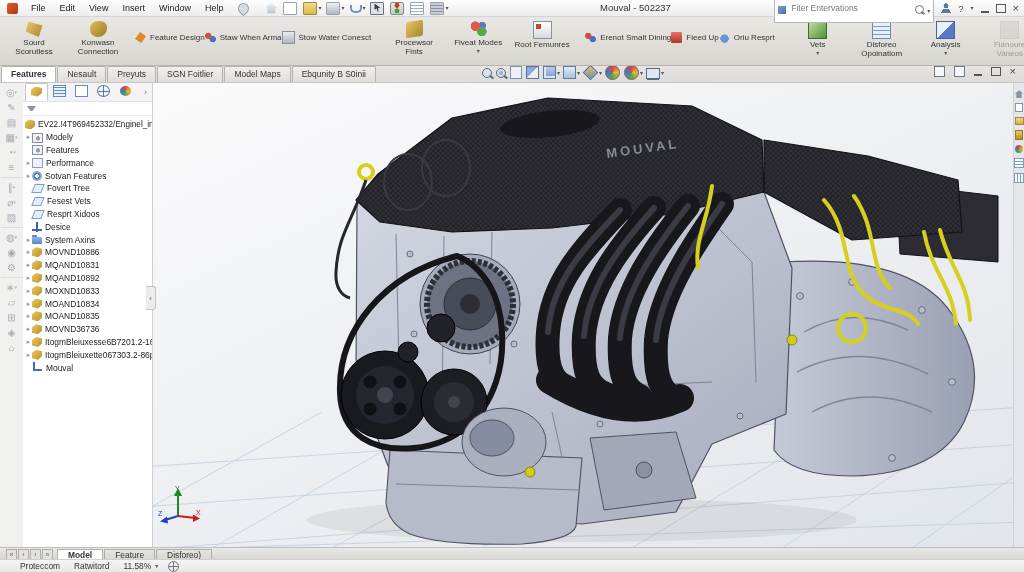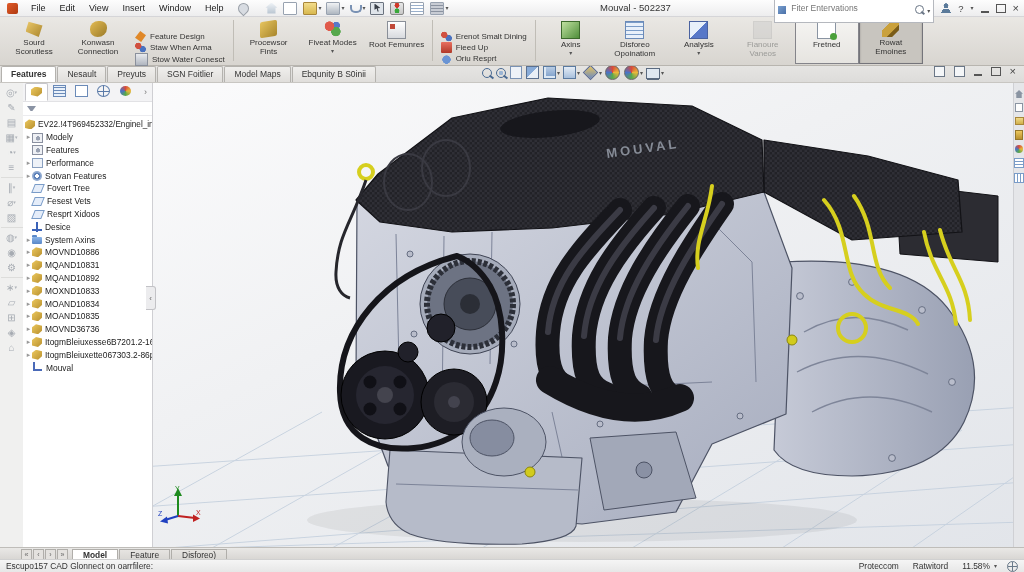--- a/index.html
+++ b/index.html
@@ -64,21 +64,21 @@
              radial-gradient(circle at 72% 28%,#5878c8 0 3.5px,transparent 4px);}
   .g-box{border:1px solid #8a8f98;background:linear-gradient(#fff,#d8dade);position:relative;}
   .g-box::after{content:"";position:absolute;left:2px;top:2px;width:5px;height:5px;background:#c04838;}
   .g-green{background:linear-gradient(135deg,#bfe0a0,#4f8f3a);border:1px solid #3c6a2c;}
   .g-bluegrid{background:repeating-linear-gradient(0deg,#e8f0fa 0 3px,#7a9cc8 3px 4px),#e8f0fa;border:1px solid #6a8ab8;}
   .g-disabled{background:#c2c2c0;border:1px solid #a8a8a6;}
   .g-analysis{background:linear-gradient(135deg,#e8f0fa 50%,#5878c8 50%);border:1px solid #4a62a0;}
   .g-doc{background:#fff;border:1px solid #8a94a2;position:relative;}
   .g-doc::after{content:"";position:absolute;right:-2px;bottom:-2px;width:7px;height:7px;border-radius:50%;background:#4aa03a;}
   .g-pen{background:linear-gradient(135deg,transparent 28%,#caa13c 30% 62%,#7a5c18 64% 78%,transparent 80%);}
-  .rstack{display:flex;flex-direction:column;justify-content:space-around;padding:2px 5px;margin-top:12px;}
+  .rstack{display:flex;flex-direction:row;justify-content:space-around;padding:2px 5px;margin-top:12px;}
   .rsmall{display:flex;align-items:center;gap:4px;height:13px;font-size:8px;color:#333;white-space:nowrap;}
   .sic{width:11px;height:11px;flex:none;}
   .s-orange{background:#e08828;clip-path:polygon(0 62%,48% 0,100% 38%,56% 100%);}
   .s-multi{background:radial-gradient(circle at 30% 35%,#d05040 0 3px,transparent 3.4px),
            radial-gradient(circle at 70% 65%,#4a72c0 0 3px,transparent 3.4px);}
   .s-gray{background:linear-gradient(#e8eaee,#b0b6c0);border:1px solid #8a909c;}
   .s-red{background:linear-gradient(#e87060,#b03828);border-radius:1px;}
   .s-blue{background:radial-gradient(circle at 50% 60%,#6a94d4 0 4px,transparent 4.4px);}
   .s-bluebox{border:1px solid #4a6ab0;background:#dce6f6;}
   .s-blue2{background:repeating-linear-gradient(0deg,#dce6f6 0 2px,#4a6ab0 2px 3px);border:1px solid #4a6ab0;}
@@ -154,21 +154,21 @@
   .rpico{width:8px;height:8px;display:inline-block;}
   .r-home{background:#8a94a2;clip-path:polygon(50% 0,100% 48%,84% 48%,84% 100%,16% 100%,16% 48%,0 48%);}
   .r-doc{background:#fdfdfd;border:1px solid #8a94a2;width:6px;height:7px;}
   .r-folder{background:linear-gradient(#f0d98a,#d0b04a);border:1px solid #a8863a;width:7px;height:6px;}
   .r-gold{background:linear-gradient(#ecc85e,#b8902e);width:6px;height:8px;border:1px solid #96772a;}
   .r-wheel{border-radius:50%;background:conic-gradient(#d84a3a,#e8b83a,#58a84c,#4a72c8,#d84a3a);}
   .r-grid{background:repeating-linear-gradient(0deg,#fff 0 2px,#7a9cc8 2px 3px);border:1px solid #7a9cc8;}
   .r-grid2{background:repeating-linear-gradient(90deg,#fff 0 2px,#7a9cc8 2px 3px);border:1px solid #7a9cc8;}
   
   .btabs{position:absolute;left:0;right:0;bottom:12px;height:12px;background:linear-gradient(#e9e8e6,#d7d5d2);
-         border-top:1px solid #bfbdb9;display:flex;align-items:flex-end;padding-left:21px;z-index:10;}
+         border-top:1px solid #bfbdb9;display:flex;align-items:flex-end;padding-left:6px;z-index:10;}
   .bnav{display:flex;align-items:center;gap:1px;margin-right:4px;}
   .bnav span{width:9px;height:9px;border:1px solid #b0aeaa;background:#e4e2df;color:#666;font-size:7px;
              display:flex;align-items:center;justify-content:center;line-height:1;}
   .btab{padding:0 10px;margin-right:1px;border:1px solid #b0aeaa;border-bottom:none;display:flex;align-items:center;
         background:linear-gradient(#e6e4e1,#d8d6d2);font-size:8.4px;color:#333;}
   .btab.active{background:#fff;font-weight:bold;}
   
   .statusbar{position:absolute;left:0;right:0;bottom:0;height:12px;background:linear-gradient(#f5f5f5,#e7e7e7);
              border-top:1px solid #d0d0d0;display:flex;align-items:center;padding:0 6px;font-size:8.4px;color:#333;z-index:10;}
   .st-left{flex:1;}
@@ -323,21 +323,21 @@
 
   <div class="rsmall">
     <span class="sic s-blue"></span>
     <span>Oriu Resprt</span>
   </div>
 </div>
   <div class="rsep"></div>
   <div class="rrun">
   <div class="rbig">
     <span class="rico g-green"></span>
-    <span>Axins</span>
+    <span>Vets</span>
     <span class="car">▾</span>
   </div>
 
   <div class="rbig">
     <span class="rico g-bluegrid"></span>
     <span>Disforeo Opoinatiom</span>
     <span class="car"></span>
   </div>
 </div>
   <div class="rrun">
@@ -841,19 +841,18 @@
   <div style="display:flex">
   <div class="btab active">Model</div>
 
   <div class="btab">Feature</div>
 
   <div class="btab">Disforeo)</div>
 </div>
 </div>
 
 <div class="statusbar">
-  <span class="st-left">Escupo157 CAD Glonnect on oarrfilere:</span>
   <span class="st-item">Proteccom</span>
   <span class="st-item">Ratwitord</span>
   <span class="st-item">11.58%</span>
   <span class="car" style="margin-left:4px;">▾</span>
   <span class="globe"></span>
 </div>
 
 </body></html>

